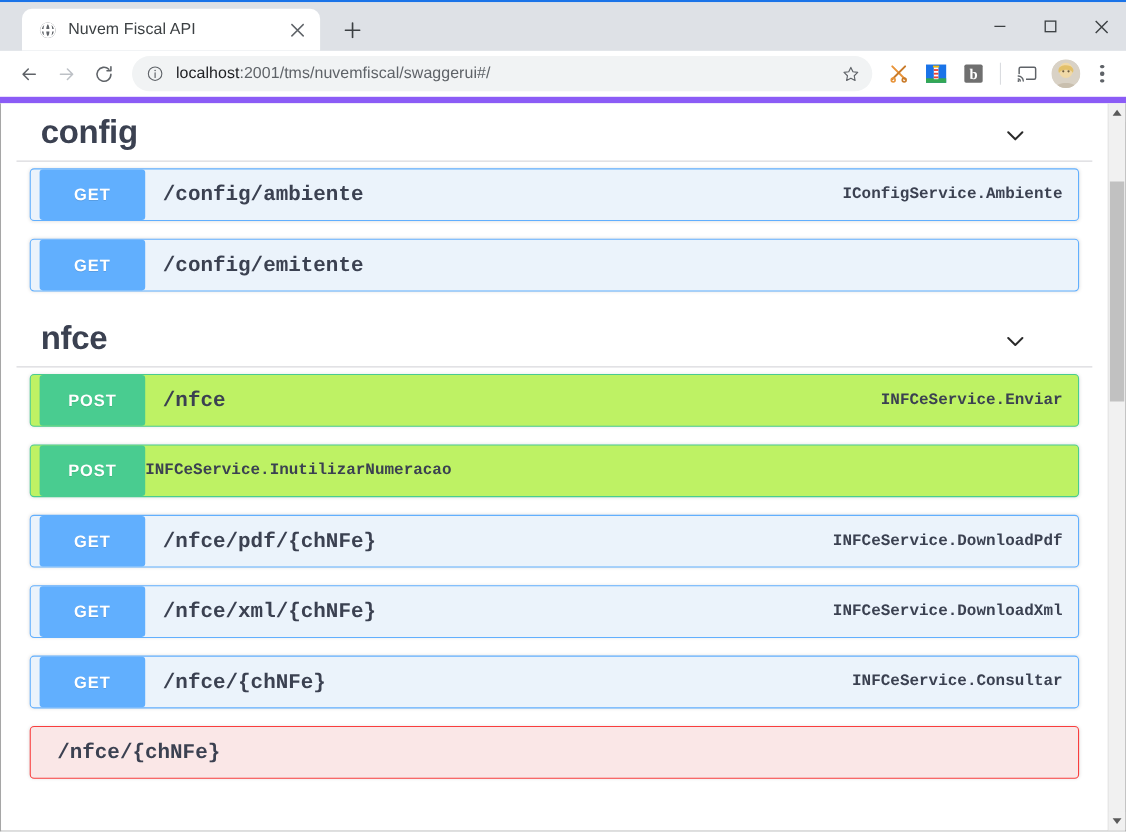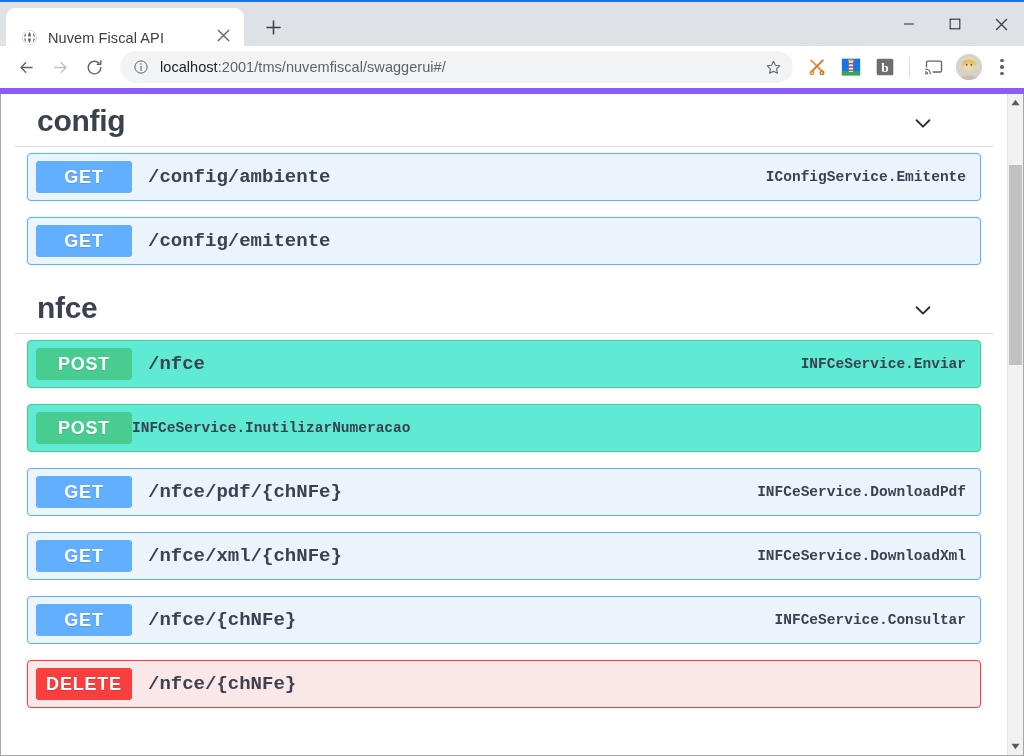--- a/index.html
+++ b/index.html
@@ -23,25 +23,25 @@
   }
 
   
   .tabstrip {
     height: 44px; flex: 0 0 44px;
     background: #dee1e6;
     display: flex; align-items: flex-end;
     position: relative;
   }
   .tab {
-    margin-left: 6px;
-    width: 238px; height: 38px;
+    margin-left: 20px;
+    width: 271px; height: 38px;
     background: #ffffff;
     border-radius: 9px 9px 0 0;
-    display: flex; align-items: flex-end;
+    display: flex; align-items: center;
     padding: 0 10px 0 14px;
     gap: 10px;
     position: relative;
   }
   .tab-favicon {
     width: 18px; height: 18px; flex: 0 0 18px;
     display: flex; align-items: center; justify-content: center;
   }
   .tab-title {
     flex: 1 1 auto;
@@ -198,30 +198,30 @@
   .opblock {
     display: flex; align-items: center;
     height: 48px;
     margin: 0 12px 16px 12px;
     border-radius: 4px;
     border: 1px solid transparent;
     padding-left: 8px;
     box-shadow: 0 0 3px rgba(0,0,0,0.10);
   }
   .opblock.get    { background: #ebf3fb; border-color: #61affe; }
-  .opblock.post   { background: #5eead4; border-color: #49cc90; }
+  .opblock.post   { background: #bef264; border-color: #49cc90; }
   .opblock.delete { background: #fae7e7; border-color: #f93e3e; }
 
   .method {
-    width: 96px; height: 32px; flex: 0 0 96px;
+    width: 96px; height: 46px; flex: 0 0 96px;
     border-radius: 3px;
     display: flex; align-items: center; justify-content: center;
     color: #ffffff;
     font-family: "Liberation Sans", sans-serif;
-    font-size: 18px; font-weight: 700;
+    font-size: 15px; font-weight: 700;
     letter-spacing: 0.8px;
     text-shadow: 0 1px 0 rgba(0,0,0,.1);
     text-align: center;
   }
   .opblock.get .method    { background: #61affe; }
   .opblock.post .method   { background: #49cc90; }
   .opblock.delete .method { background: #f93e3e; }
 
   .oppath {
     flex: 1 1 auto;
@@ -419,21 +419,21 @@
               <svg width="22" height="22" viewBox="0 0 24 24">
                 <path d="M5 9l7 7 7-7" fill="none" stroke="#2b2b2b" stroke-width="2" stroke-linecap="round" stroke-linejoin="round"></path>
               </svg>
             </span>
           </div>
           <div class="oplist">
 
             <div class="opblock get">
               <span class="method">GET</span>
               <span class="oppath">/config/ambiente</span>
-              <span class="opsummary">IConfigService.Emitente</span>
+              <span class="opsummary">IConfigService.Ambiente</span>
             </div>
 
             <div class="opblock get">
               <span class="method">GET</span>
               <span class="oppath">/config/emitente</span>
             </div>
 
           </div>
         </div>
 
@@ -471,21 +471,20 @@
               <span class="opsummary">INFCeService.DownloadXml</span>
             </div>
 
             <div class="opblock get">
               <span class="method">GET</span>
               <span class="oppath">/nfce/{chNFe}</span>
               <span class="opsummary">INFCeService.Consultar</span>
             </div>
 
             <div class="opblock delete">
-              <span class="method">DELETE</span>
               <span class="oppath">/nfce/{chNFe}</span>
             </div>
 
           </div>
         </div>
 
       </div>
     </div>
 
     <div class="scrollbar">

